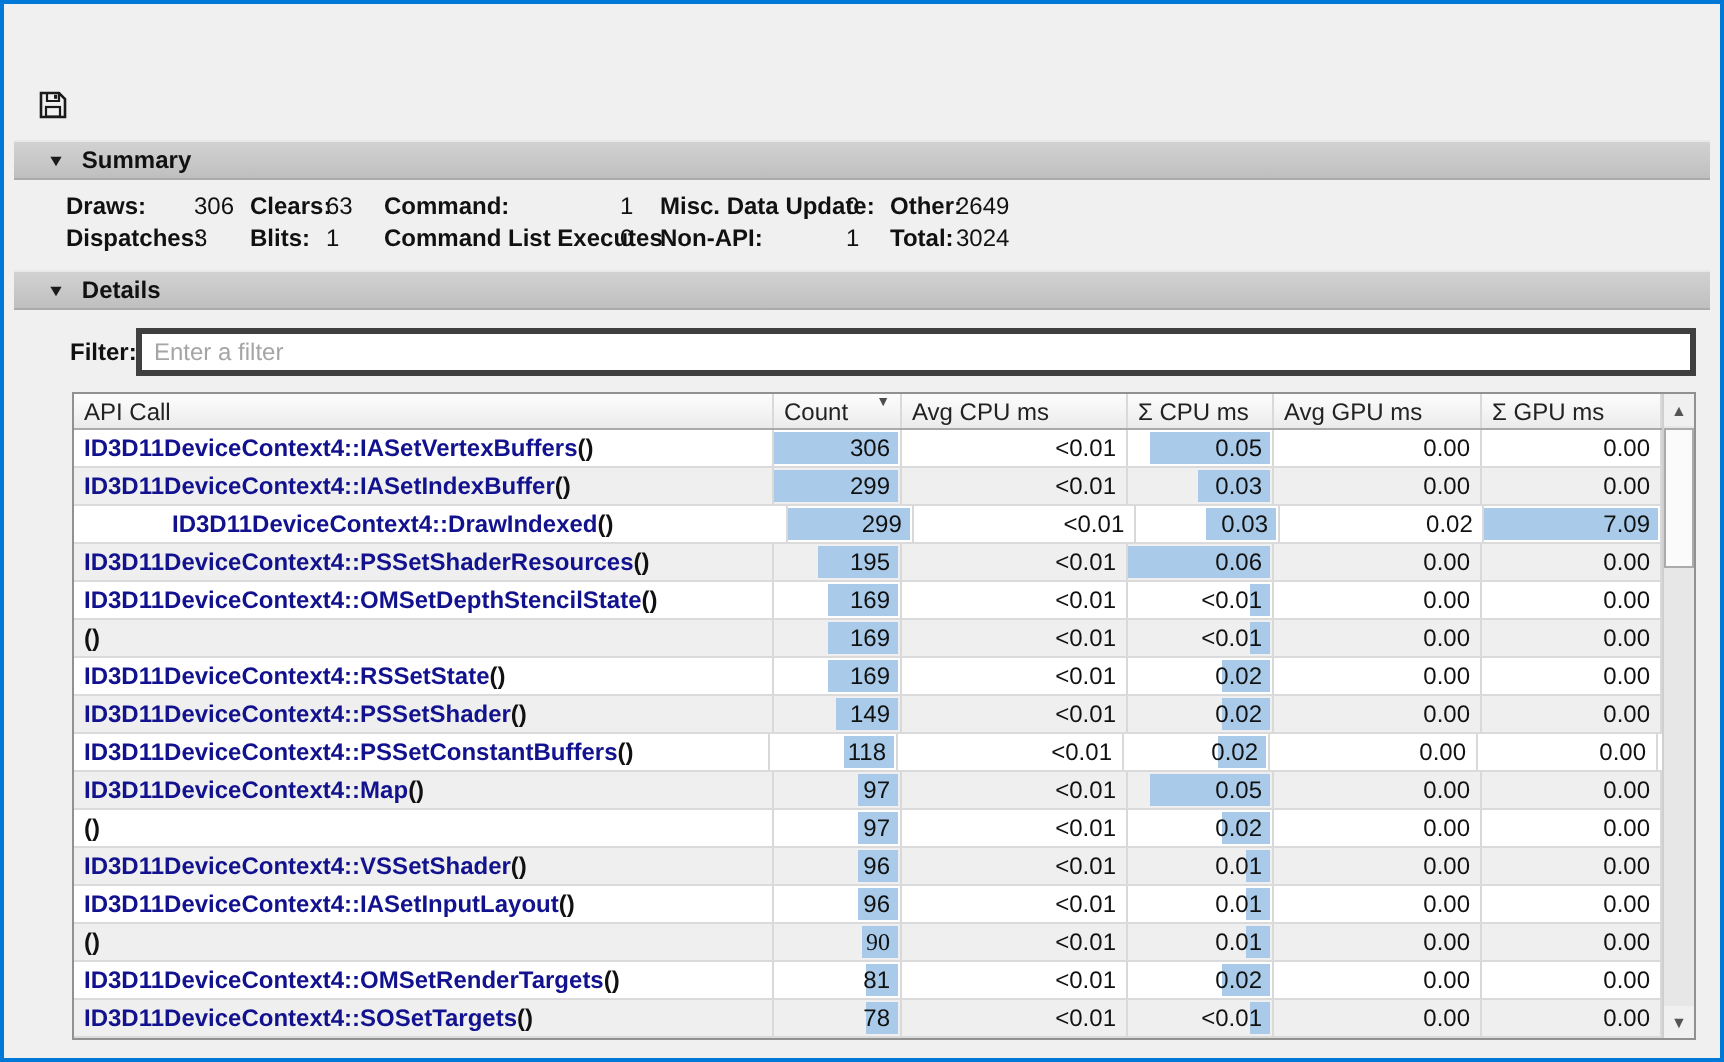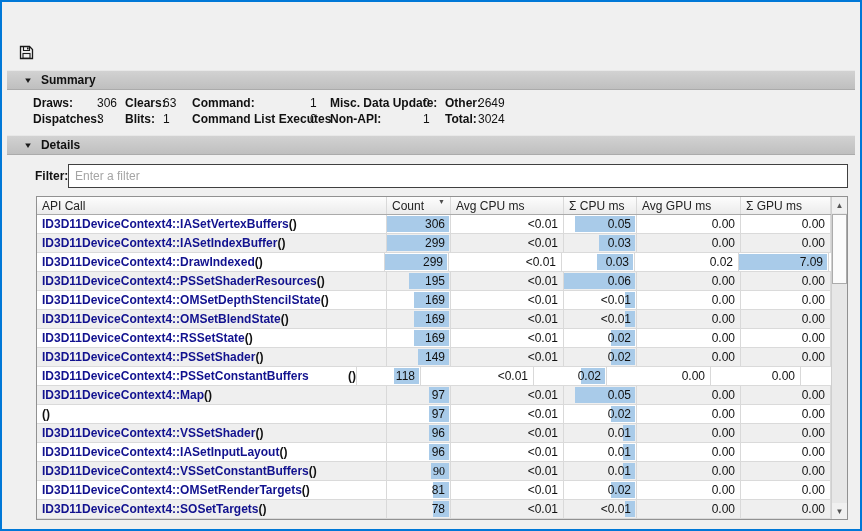--- a/index.html
+++ b/index.html
@@ -21,21 +21,21 @@
   .section-header .tri{font-size:8px;color:#1a1a1a;margin:0 9px 0 17px;transform:scaleX(1.2);}
   
   .summary-grid{position:absolute;left:31px;top:93px;display:grid;
                 grid-template-columns:64px 28px 38px 29px 118px 20px 93px 22px 33px 50px;
                 grid-auto-rows:16px;font-size:12px;color:#111;align-items:center;}
   .sum-label{font-weight:bold;white-space:nowrap;}
   .sum-value{white-space:nowrap;}
   
   .filter-label{position:absolute;left:33px;top:167px;font-size:12px;font-weight:bold;color:#111;}
   .filter-input{position:absolute;left:66px;top:162px;right:12px;height:24px;box-sizing:border-box;
-                border:1px solid #404040;background:#ffffff;font-size:12px;padding:0 6px;
+                border:3px solid #404040;background:#ffffff;font-size:12px;padding:0 6px;
                 font-family:"Liberation Sans",sans-serif;color:#0369a1;}
   .filter-input::placeholder{color:#a5a5a5;}
   
   .table{position:absolute;left:34px;top:194px;width:812px;height:324px;box-sizing:border-box;
          background:#ffffff;border:1px solid #919191;overflow:hidden;}
   .thead{display:flex;height:18px;background:linear-gradient(#fdfdfd,#ebebeb);
          border-bottom:1px solid #aaaaaa;box-sizing:border-box;}
   .hcell{box-sizing:border-box;border-right:1px solid #d9d9d9;font-size:12px;color:#222;
          display:flex;align-items:center;padding:0 5px;white-space:nowrap;overflow:hidden;}
   .hcell.right{justify-content:space-between;}
@@ -175,21 +175,21 @@
             <span class="val">0.03</span>
           </div>
           <div class="cell num" style="width: 104px;">
             <span class="val">0.00</span>
           </div>
           <div class="cell num" style="width: 90px;">
             <span class="val">0.00</span>
           </div>
         </div>
         <div class="trow odd">
-          <div class="cell api" style="width: 348px;">
+          <div class="cell api" style="width: 318px; margin-left: 44px;">
             <span class="api-name">ID3D11DeviceContext4::DrawIndexed</span>
             <span class="api-parens">()</span>
           </div>
           <div class="cell num" style="width: 64px;">
             <div class="bar" style="width: 98%;"></div>
             <span class="val">299</span>
           </div>
           <div class="cell num" style="width: 113px;">
             <span class="val">&lt;0.01</span>
           </div>
@@ -246,21 +246,20 @@
           </div>
           <div class="cell num" style="width: 104px;">
             <span class="val">0.00</span>
           </div>
           <div class="cell num" style="width: 90px;">
             <span class="val">0.00</span>
           </div>
         </div>
         <div class="trow even">
           <div class="cell api" style="width: 350px;">
-            <span class="api-name">ID3D11DeviceContext4::OMSetBlendState</span>
             <span class="api-parens">()</span>
           </div>
           <div class="cell num" style="width: 64px;">
             <div class="bar" style="width: 55%;"></div>
             <span class="val">169</span>
           </div>
           <div class="cell num" style="width: 113px;">
             <span class="val">&lt;0.01</span>
           </div>
           <div class="cell num" style="width: 73px;">
@@ -314,21 +313,21 @@
             <span class="val">0.02</span>
           </div>
           <div class="cell num" style="width: 104px;">
             <span class="val">0.00</span>
           </div>
           <div class="cell num" style="width: 90px;">
             <span class="val">0.00</span>
           </div>
         </div>
         <div class="trow odd">
-          <div class="cell api" style="width: 320px; justify-content: space-between;">
+          <div class="cell api" style="width: 348px;">
             <span class="api-name">ID3D11DeviceContext4::PSSetConstantBuffers</span>
             <span class="api-parens">()</span>
           </div>
           <div class="cell num" style="width: 64px;">
             <div class="bar" style="width: 39%;"></div>
             <span class="val">118</span>
           </div>
           <div class="cell num" style="width: 113px;">
             <span class="val">&lt;0.01</span>
           </div>
@@ -429,21 +428,20 @@
           </div>
           <div class="cell num" style="width: 104px;">
             <span class="val">0.00</span>
           </div>
           <div class="cell num" style="width: 90px;">
             <span class="val">0.00</span>
           </div>
         </div>
         <div class="trow even">
           <div class="cell api" style="width: 350px;">
-            <span class="api-name">ID3D11DeviceContext4::VSSetConstantBuffers</span>
             <span class="api-parens">()</span>
           </div>
           <div class="cell num" style="width: 64px; font-family: Liberation Serif, serif;">
             <div class="bar" style="width: 29%;"></div>
             <span class="val">90</span>
           </div>
           <div class="cell num" style="width: 113px;">
             <span class="val">&lt;0.01</span>
           </div>
           <div class="cell num" style="width: 73px;">

